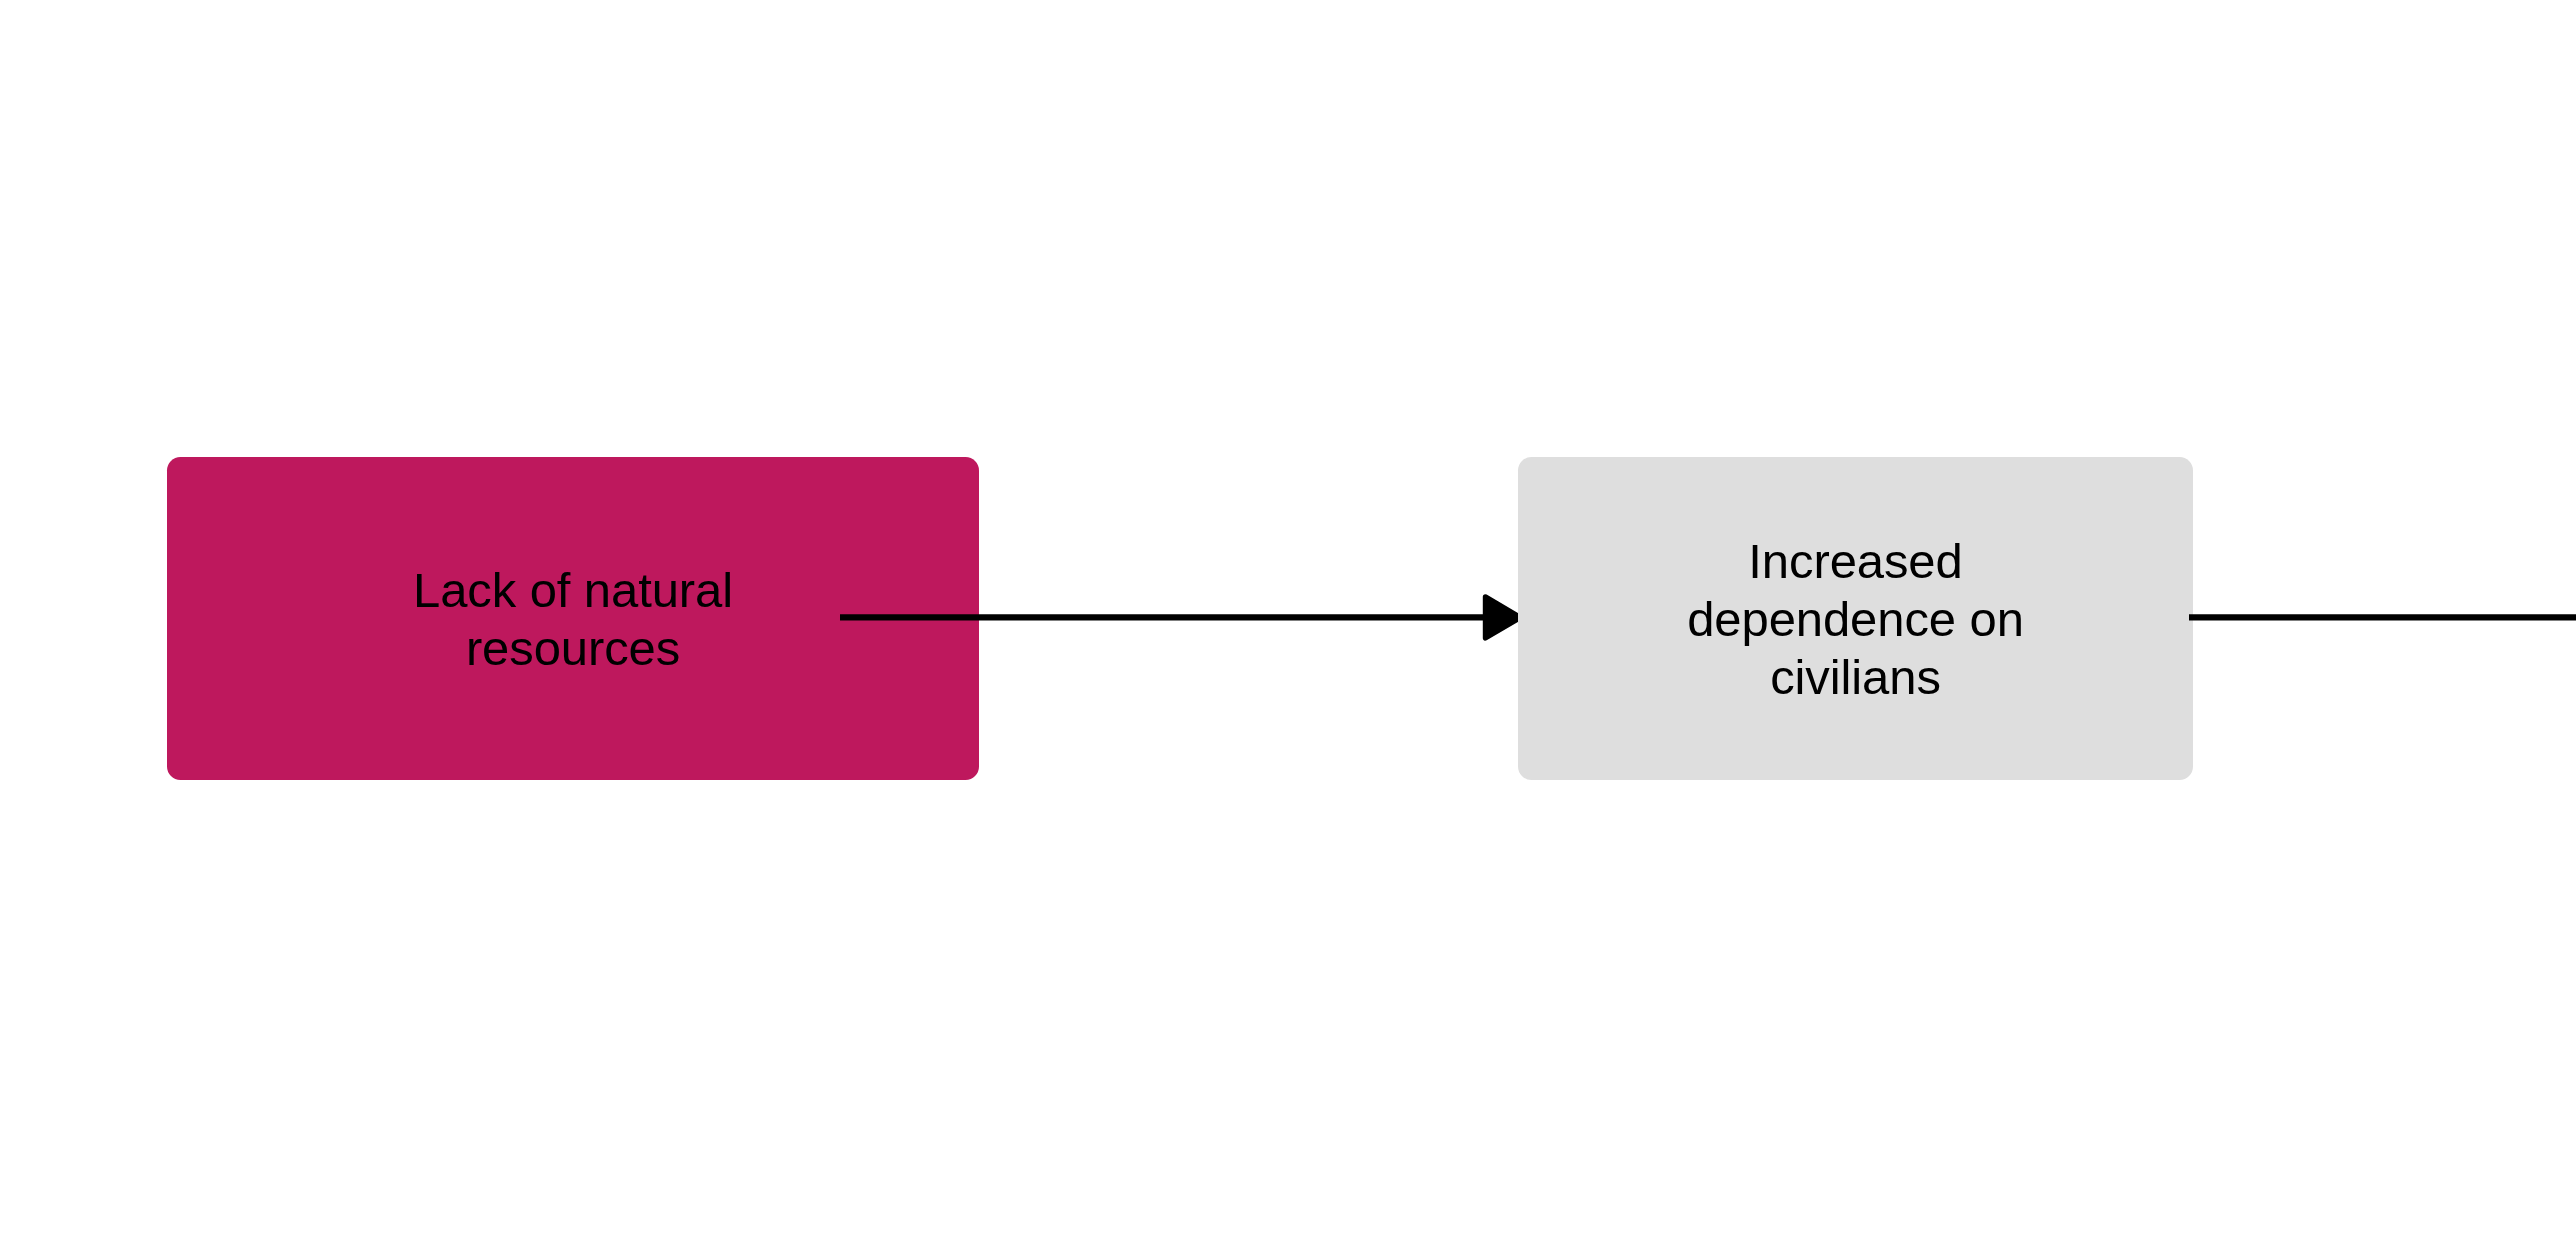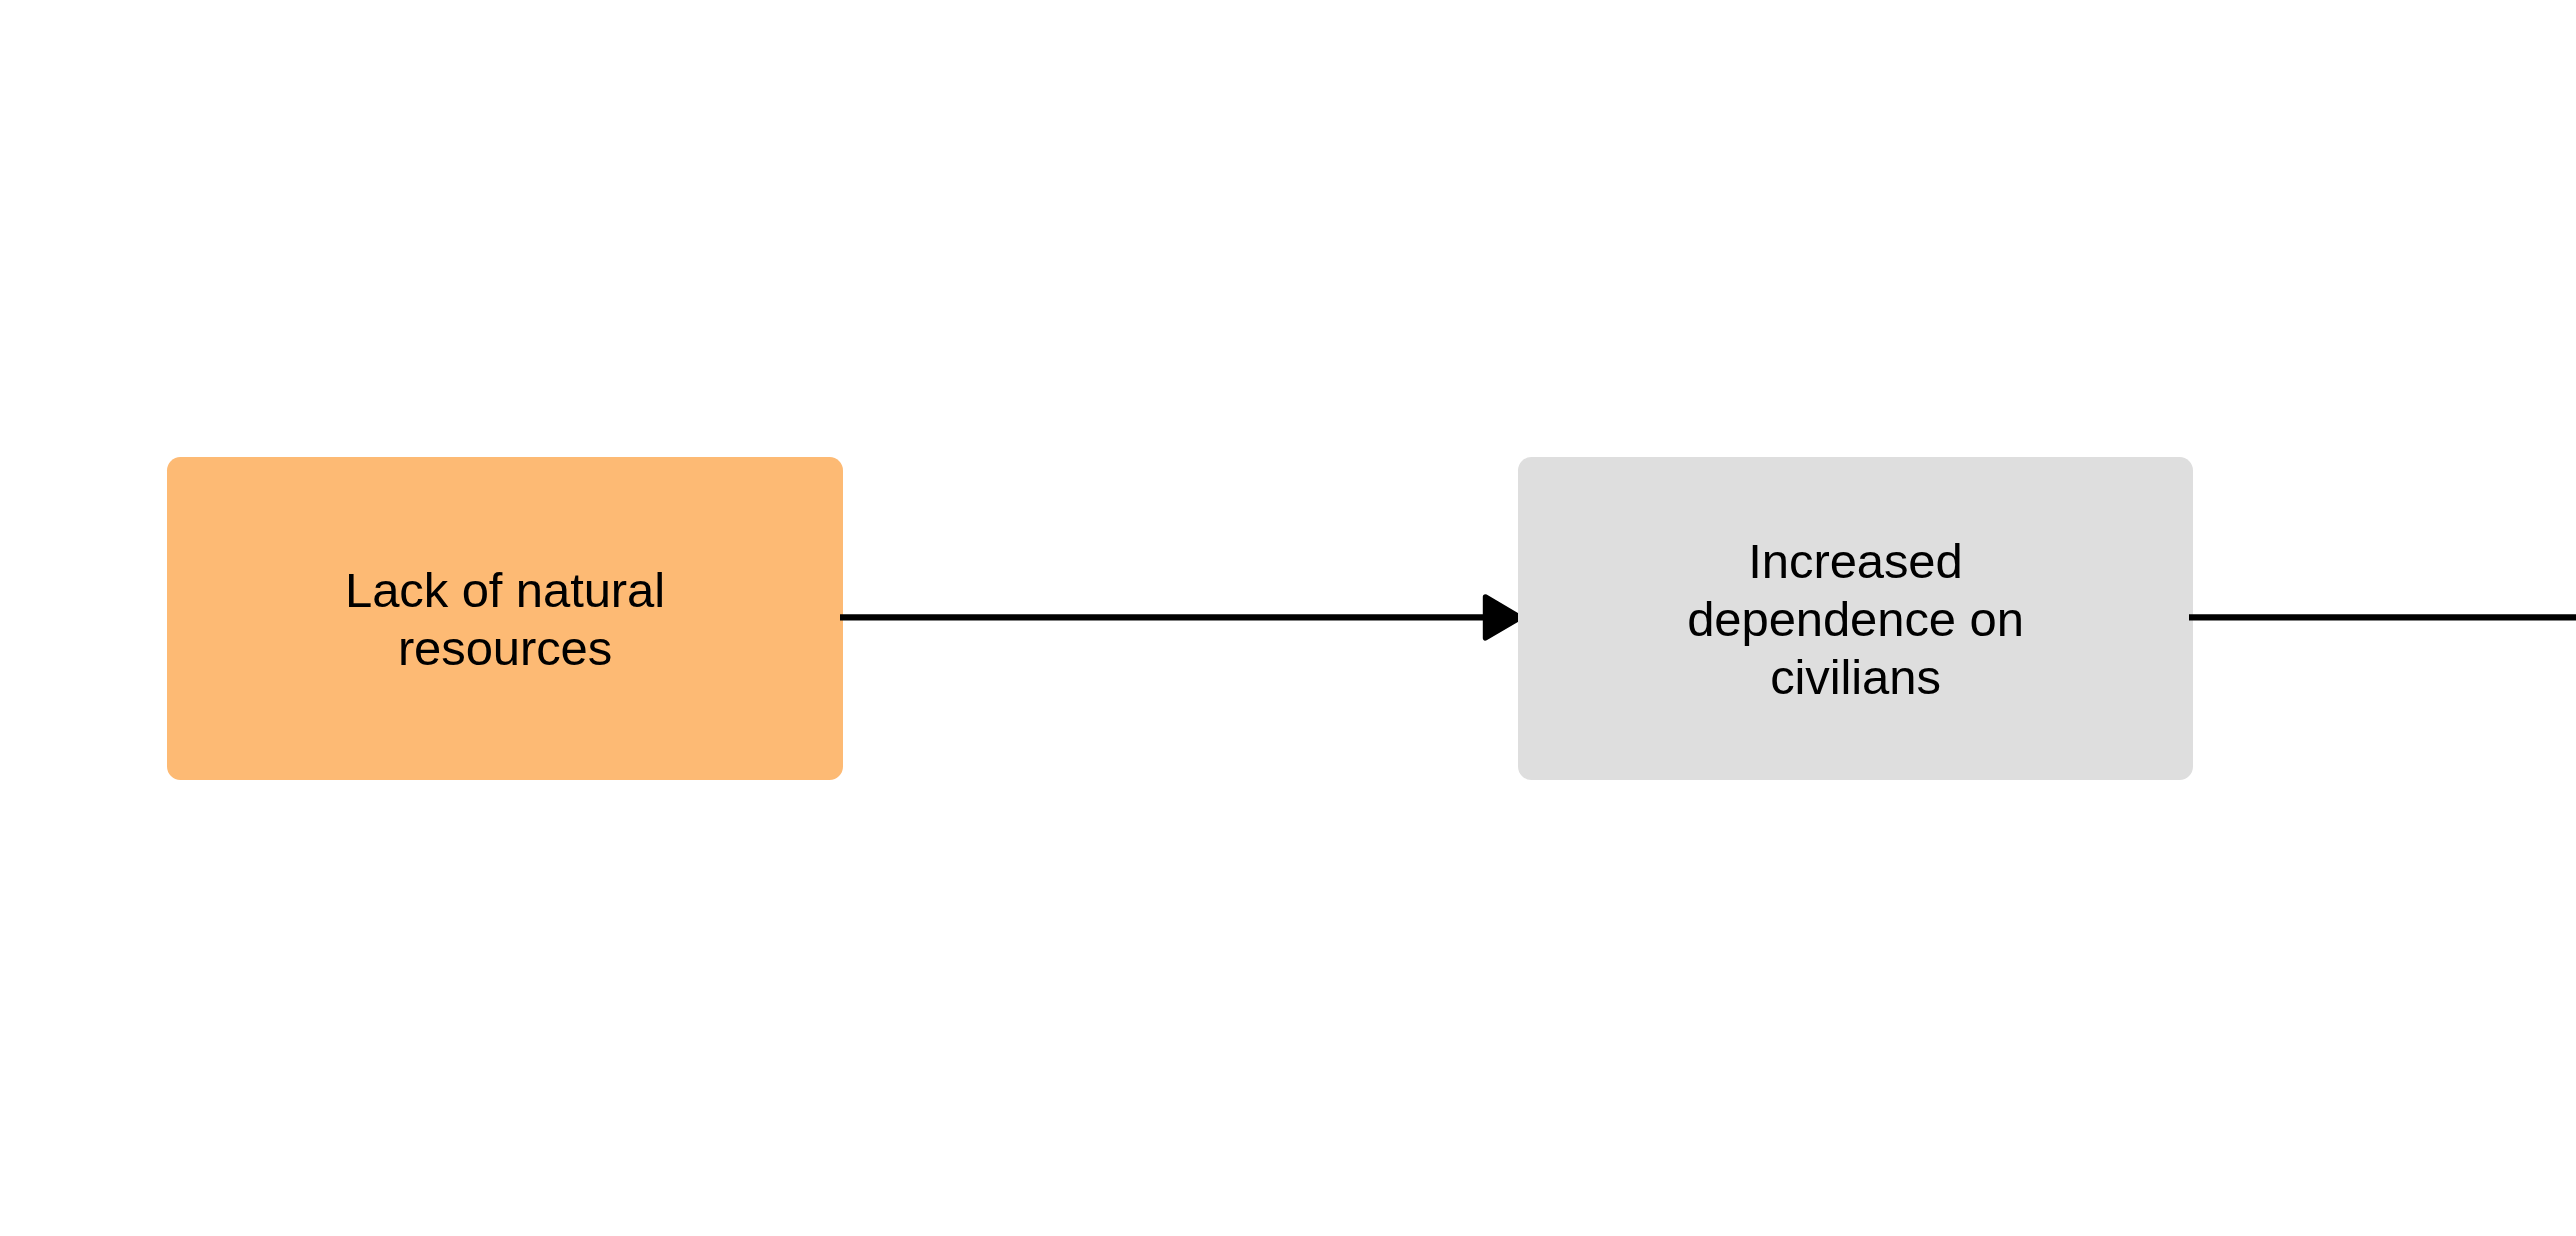--- a/index.html
+++ b/index.html
@@ -46,21 +46,21 @@
     width: 100%;
     text-align: center;
     color: #000000;
     font-size: 49px;
     line-height: 58px;
     font-weight: 400;
     letter-spacing: -0.1px;
     white-space: pre-line;
   }
 
-  #node-0 { left: 167px;  width: 676px; background: #fdba74; justify-content: center; }
+  #node-0 { left: 167px;  width: 812px; background: #be185d; justify-content: center; }
   #node-1 { left: 1518px; width: 675px; background: #dedede; }
 
   
   .edge {
     position: absolute;
     top: 0;
     height: 323px;
     pointer-events: none;
   }
 

